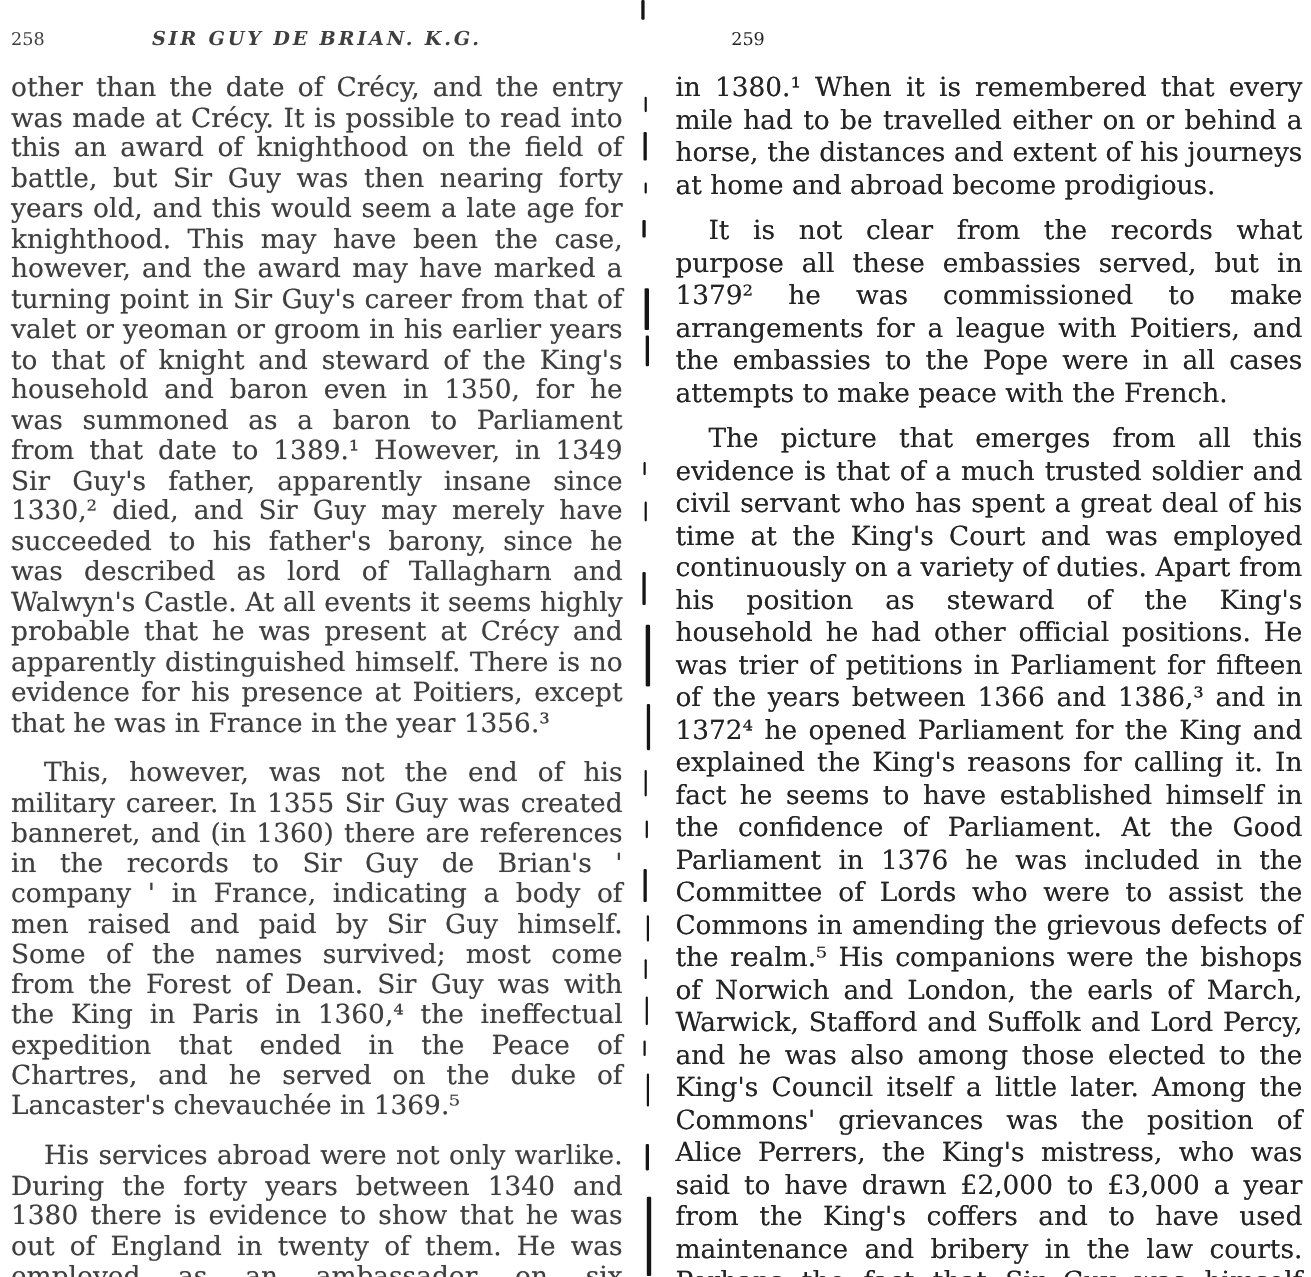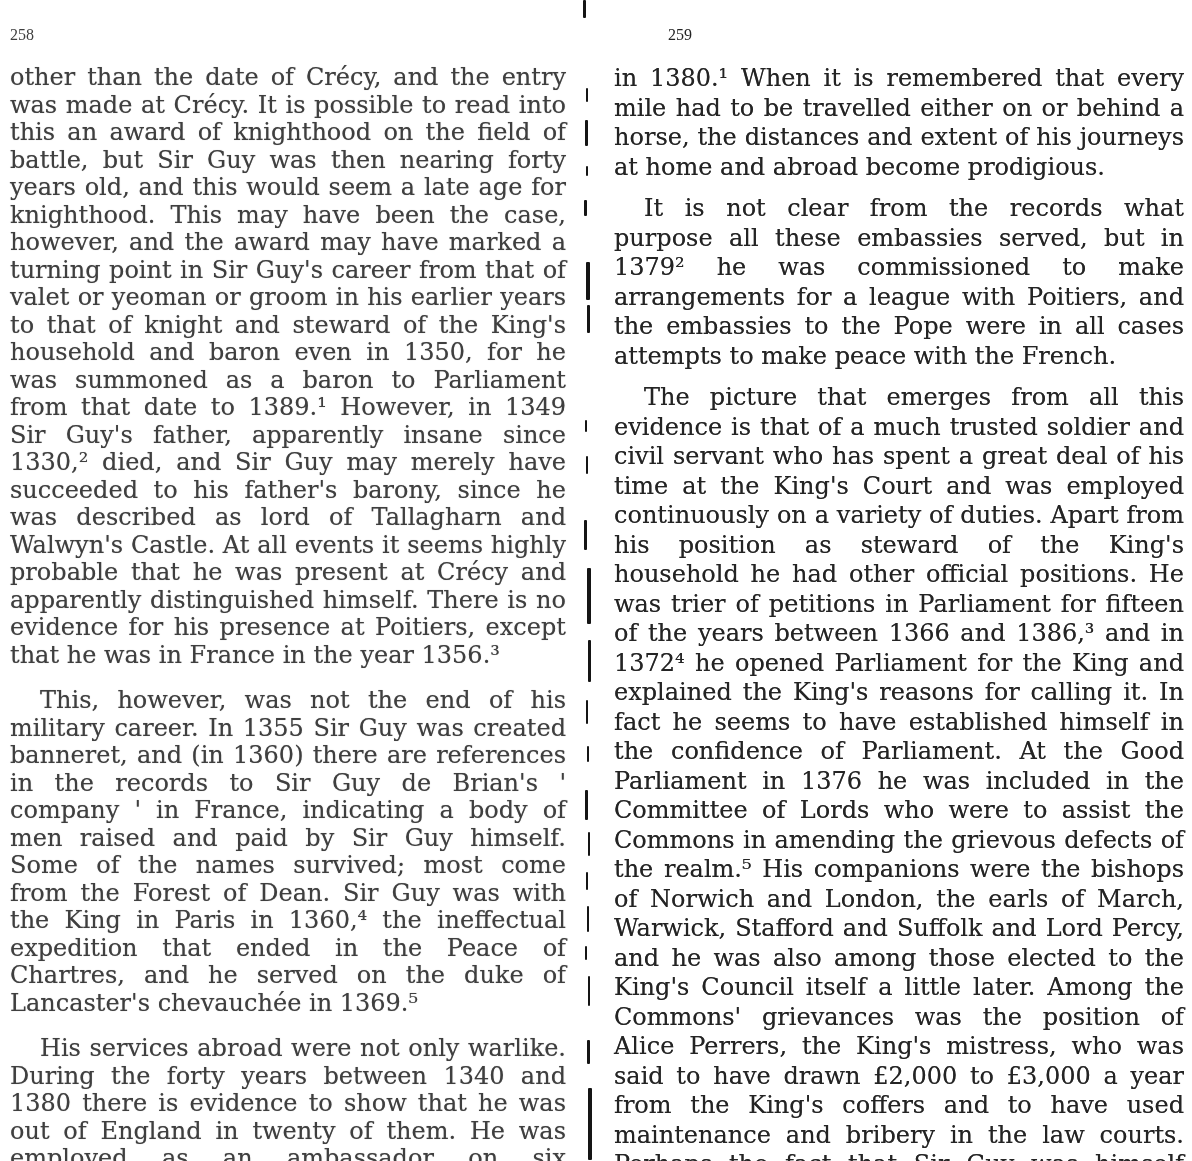--- a/index.html
+++ b/index.html
@@ -5,21 +5,21 @@
   html,body { margin:0; padding:0; background:#ffffff; }
   #canvas {
     position:relative; width:1192px; height:1161px;
     background:#ffffff; overflow:hidden;
     font-family:"DejaVu Serif", serif;
   }
   .page { position:absolute; top:26px; }
   .page.left  { left:10px;  width:556px; color:#3f3f3f; }
   .page.right { left:614px; width:570px; color:#242424; }
 
-  .pagehead { display:flex; align-items:baseline; margin-bottom:20px;font-family:Liberation Serif, serif; }
+  .pagehead { display:flex; align-items:baseline; margin-bottom:20px; }
   .pagenum  { font-size:16px; min-width:44px; }
   .pagenum.right-num { text-align:center; }
   .runtitle { flex:1; text-align:center; font-style:italic; font-weight:bold;
               letter-spacing:2.5px; font-size:17.5px; }
 
   .pagebody p {
     margin:0 0 18px 0;
     font-size:24px; line-height:27.5px;
     text-align:justify;
   }
@@ -31,20 +31,21 @@
   .spinemark { position:absolute; background:#151515; border-radius:1px; }
 </style>
 </head>
 <body>
 
 <div id="canvas">
 
   <div class="page left">
     <div class="pagehead">
       <span class="pagenum">258</span>
+      <span class="runtitle">SIR GUY DE BRIAN. K.G.</span>
       <span class="pagenum"></span>
     </div>
     <div class="pagebody" id="left-body">
         <p>other than the date of Crécy, and the entry was made at Crécy.  It is possible to read into this an award of knighthood on the field of battle, but Sir Guy was then nearing forty years old, and this would seem a late age for knighthood. This may have been the case, however, and the award may have marked a turning point in Sir Guy's career from that of valet or yeoman or groom in his earlier years to that of knight and steward of the King's household and baron even in 1350, for he was summoned as a baron to Parliament from that date to 1389.¹  However, in 1349 Sir Guy's father, apparently insane since 1330,² died, and Sir Guy may merely have succeeded to his father's barony, since he was described as lord of Tallagharn and Walwyn's Castle.  At all events it seems highly probable that he was present at Crécy and apparently distinguished himself.  There is no evidence for his presence at Poitiers, except that he was in France in the year 1356.³</p>
         <p class="indent">This, however, was not the end of his military career. In 1355 Sir Guy was created banneret, and (in 1360) there are references in the records to Sir Guy de Brian's ' company ' in France, indicating a body of men raised and paid by Sir Guy himself.  Some of the names survived; most come from the Forest of Dean.  Sir Guy was with the King in Paris in 1360,⁴ the ineffectual expedition that ended in the Peace of Chartres, and he served on the duke of Lancaster's chevauchée in 1369.⁵</p>
         <p class="indent">His services abroad were not only warlike.  During the forty years between 1340 and 1380 there is evidence to show that he was out of England in twenty of them.  He was employed as an ambassador on six occasions: to the French, before the Pope at Avignon, in 1354; to Luxembourg in 1358; to the count of Flanders in 1353;⁶ to the Pope in Rome in 1362; to Genoa in 1370; and to France once more in 1371. His military service took him to France in 1339,⁷ 1345,⁸ 1346, 1349, 1356,⁹ 1360, 1369,¹⁰ 1376,¹¹ 1378¹² and 1379,¹³ to Scotland in 1340,¹⁴ 1355,¹⁵ 1372¹⁶ and 1376¹⁷ and to Ireland</p>
       </div>
 
   </div>
 

